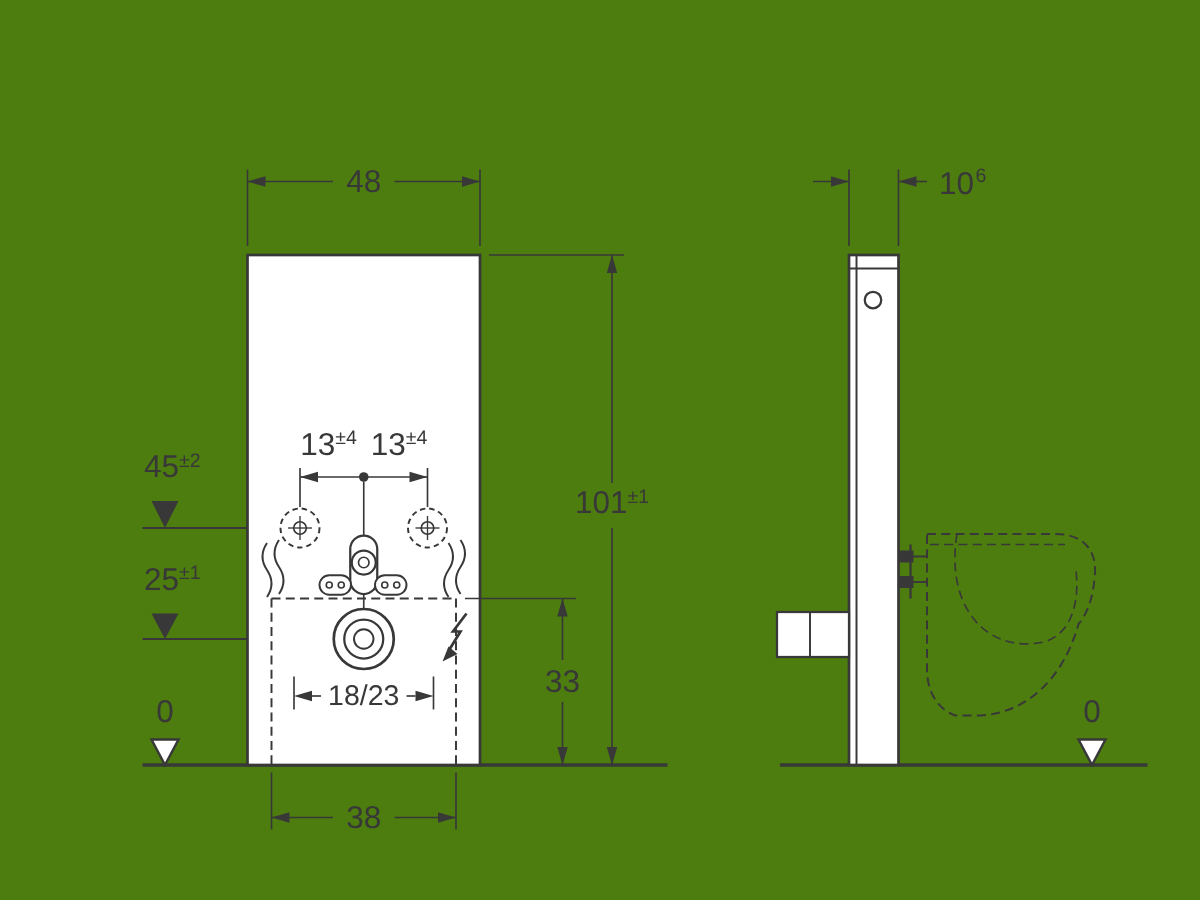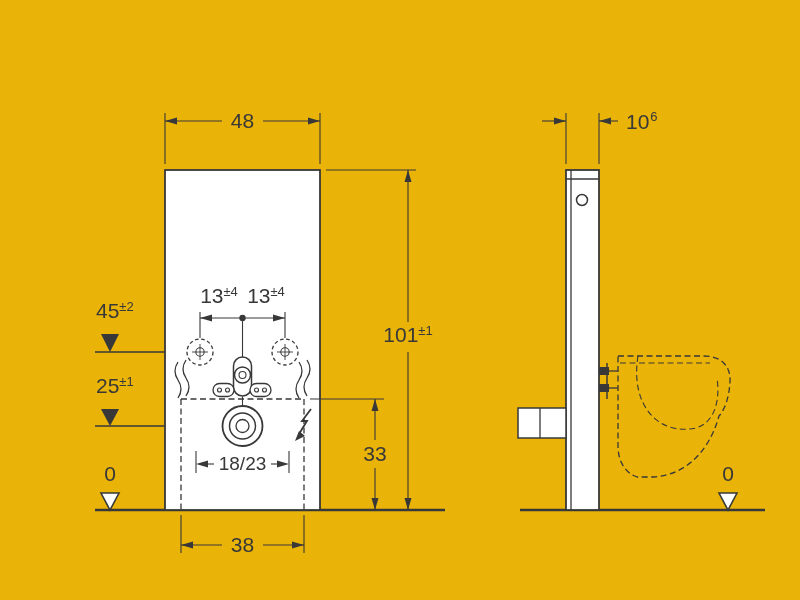--- a/index.html
+++ b/index.html
@@ -1,16 +1,16 @@
 <!DOCTYPE html>
 <html><head>
 <meta charset="utf-8">
 <style>
   html,body { margin:0; padding:0; background:#ffffff; }
-  .stage { width:800px; height:600px; background:#eab308; position:relative; }
+  .stage { width:800px; height:600px; background:#4d7c0f; position:relative; }
   text { font-family:"Liberation Sans","DejaVu Sans",sans-serif; fill:#383838; }
   .t21 { font-size:21px; }
   .t19 { font-size:19px; }
   .tol { font-size:13px; }
   .sup { font-size:13px; }
   .ln   { stroke:#383838; fill:none; stroke-linecap:butt; }
   .w1   { stroke-width:1.1; }
   .w12  { stroke-width:1.3; }
   .w14  { stroke-width:1.5; }
   .w2   { stroke-width:1.8; }

